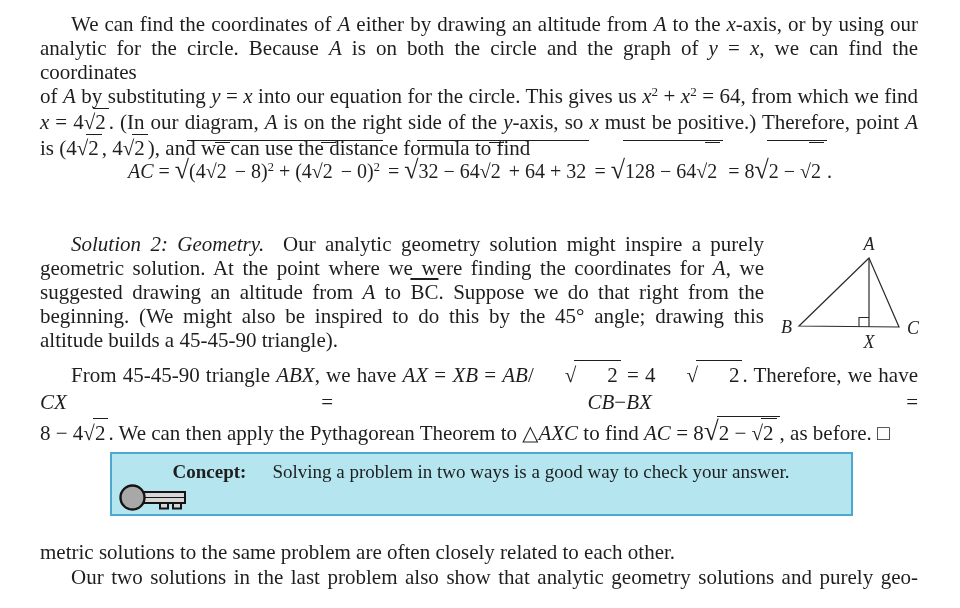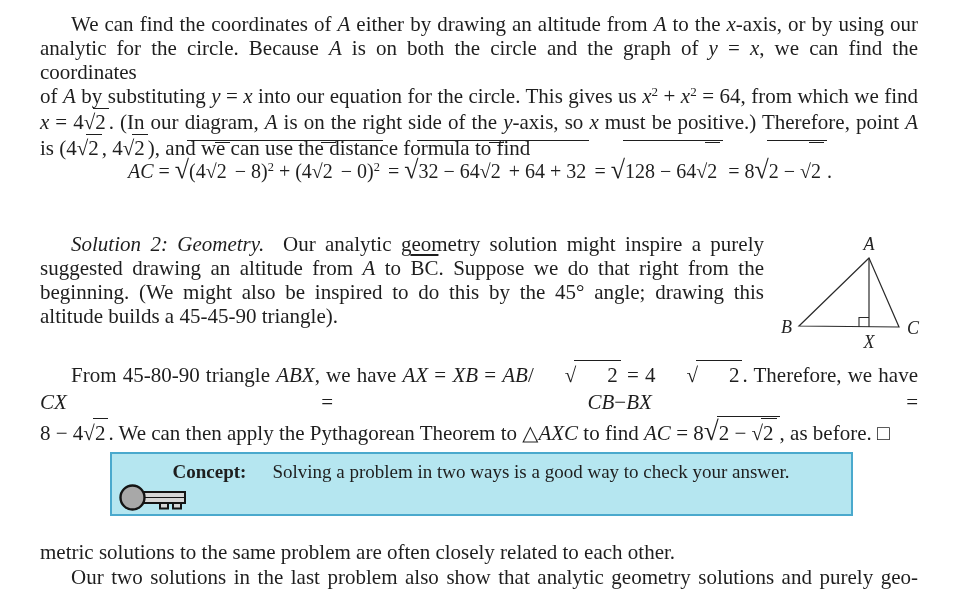--- a/index.html
+++ b/index.html
@@ -95,37 +95,38 @@
       </span><span> = 8</span><span class="sqrt big">
         <span class="rsign">√</span>
         <span class="rbody"><span>2 − </span><span class="sqrt">
             <span class="rsign">√</span>
             <span class="rbody"><span>2</span></span>
           </span></span>
       </span><span>.</span></div>
 
   <div class="para p2">
     <div class="line indent"><span class="mi">Solution 2: Geometry.</span><span>&nbsp; Our analytic geometry solution might inspire a purely</span></div>
+    <div class="line"><span>geometric solution. At the point where we were finding the coordinates for </span><span class="mi">A</span><span>, we</span></div>
     <div class="line"><span>suggested drawing an altitude from </span><span class="mi">A</span><span> to </span><span class="over">BC</span><span>. Suppose we do that right from the</span></div>
     <div class="line"><span>beginning. (We might also be inspired to do this by the 45° angle; drawing this</span></div>
     <div class="line last"><span>altitude builds a 45-45-90 triangle).</span></div>
   </div>
 
   <svg class="diagram" width="172" height="128" viewBox="0 0 172 128">
     <polygon points="91,28 21,96 121,97" fill="none" stroke="#2a2a2a" stroke-width="1.2"></polygon>
     <line x1="91" y1="28" x2="91" y2="97" stroke="#2a2a2a" stroke-width="1.2"></line>
     <polyline points="81,97 81,87.5 91,87.5" fill="none" stroke="#2a2a2a" stroke-width="1.1"></polyline>
     <text x="91" y="20" text-anchor="middle">A</text>
     <text x="14" y="103" text-anchor="end">B</text>
     <text x="129" y="104" text-anchor="start">C</text>
     <text x="91" y="118" text-anchor="middle">X</text>
   </svg>
 
   <div class="para p3">
-    <div class="line indent"><span>From 45-80-90 triangle </span><span class="mi">ABX</span><span>, we have </span><span class="mi">AX</span><span> = </span><span class="mi">XB</span><span> = </span><span class="mi">AB</span><span>/</span><span class="sqrt">
+    <div class="line indent"><span>From 45-45-90 triangle </span><span class="mi">ABX</span><span>, we have </span><span class="mi">AX</span><span> = </span><span class="mi">XB</span><span> = </span><span class="mi">AB</span><span>/</span><span class="sqrt">
           <span class="rsign">√</span>
           <span class="rbody"><span>2</span></span>
         </span><span> = 4</span><span class="sqrt">
           <span class="rsign">√</span>
           <span class="rbody"><span>2</span></span>
         </span><span>. Therefore, we have </span><span class="mi">CX</span><span> = </span><span class="mi">CB</span><span>−</span><span class="mi">BX</span><span> =</span></div>
     <div class="line last"><span>8 − 4</span><span class="sqrt">
           <span class="rsign">√</span>
           <span class="rbody"><span>2</span></span>
         </span><span>. We can then apply the Pythagorean Theorem to △</span><span class="mi">AXC</span><span> to find </span><span class="mi">AC</span><span> = 8</span><span class="sqrt big">

